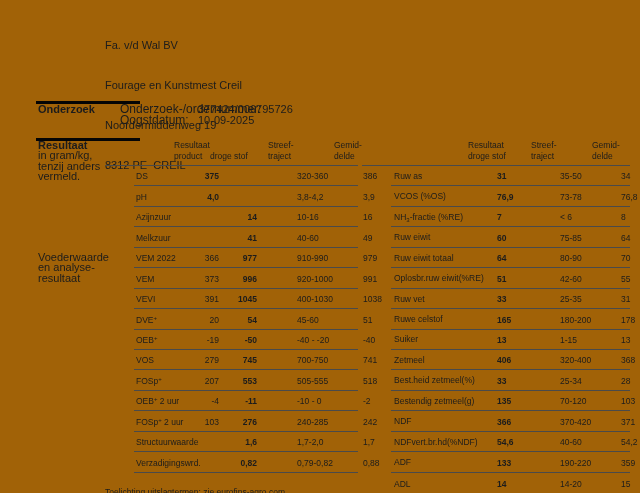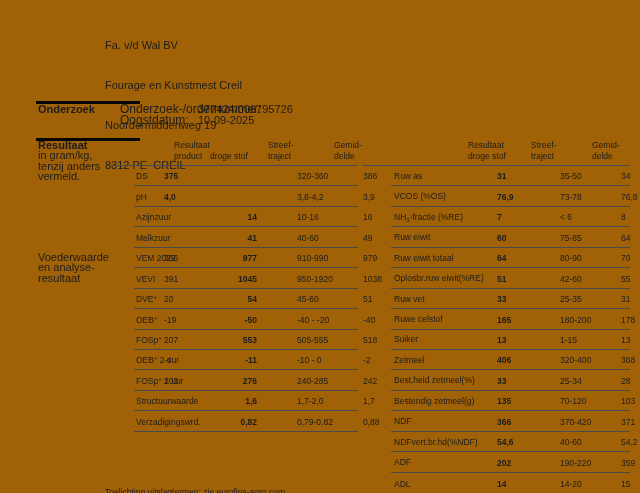--- a/index.html
+++ b/index.html
@@ -20,21 +20,21 @@
   .info-value{left:198px;font-size:11px;line-height:11.4px;}
   
   .h{position:absolute;font-size:8.5px;line-height:10.4px;white-space:nowrap;}
   
   .ltable{left:105px;top:165px;width:253px;border-top:1px solid #4a4a4a;}
   .rtable{left:362px;top:165px;width:268px;border-top:1px solid #4a4a4a;}
   .row{position:relative;height:20.45px;border-bottom:1px solid #4a4a4a;box-sizing:border-box;font-size:8.5px;margin-left:29px;}
   .rtable .row:last-child{border-bottom:none;}
   .row .cell{position:absolute;bottom:4px;white-space:nowrap;}
   .c-label{left:2px;}
-  .c-p{left:30px;width:55px;text-align:left;}
+  .c-p{left:30px;width:55px;text-align:right;}
   .c-d{left:88px;width:35px;text-align:right;font-weight:bold;}
   .c-streef{left:163px;}
   .c-gemid{left:229px;}
   .r-label{left:3px;}
   .r-v{left:106px;font-weight:bold;}
   .r-streef{left:169px;}
   .r-gemid{left:230px;}
   sup{font-size:6px;vertical-align:3px;}
   sub{font-size:6px;vertical-align:-1.5px;}
   .footnote{left:105px;top:487px;font-size:8.5px;white-space:nowrap;}
@@ -125,45 +125,59 @@
       </div>
 
       <div class="row">
         <span class="cell c-label"><span>VEM 2022</span><sup></sup><span></span></span>
         <span class="cell c-p"><span>366</span><span class="b"></span></span>
         <span class="cell c-d">977</span>
         <span class="cell c-streef">910-990</span>
         <span class="cell c-gemid">979</span>
       </div>
 
+      <div class="row">
+        <span class="cell c-label"><span>VEM</span><sup></sup><span></span></span>
+        <span class="cell c-p"><span>373</span><span class="b"></span></span>
+        <span class="cell c-d">996</span>
+        <span class="cell c-streef">920-1000</span>
+        <span class="cell c-gemid">991</span>
+      </div>
 
       <div class="row">
         <span class="cell c-label"><span>VEVI</span><sup></sup><span></span></span>
         <span class="cell c-p"><span>391</span><span class="b"></span></span>
         <span class="cell c-d">1045</span>
-        <span class="cell c-streef">950-1920</span>
+        <span class="cell c-streef">400-1030</span>
         <span class="cell c-gemid">1038</span>
       </div>
 
       <div class="row">
         <span class="cell c-label"><span>DVE</span><sup>+</sup><span></span></span>
         <span class="cell c-p"><span>20</span><span class="b"></span></span>
         <span class="cell c-d">54</span>
         <span class="cell c-streef">45-60</span>
         <span class="cell c-gemid">51</span>
       </div>
 
       <div class="row">
         <span class="cell c-label"><span>OEB</span><sup>+</sup><span></span></span>
         <span class="cell c-p"><span>-19</span><span class="b"></span></span>
         <span class="cell c-d">-50</span>
         <span class="cell c-streef">-40 - -20</span>
         <span class="cell c-gemid">-40</span>
       </div>
 
+      <div class="row">
+        <span class="cell c-label"><span>VOS</span><sup></sup><span></span></span>
+        <span class="cell c-p"><span>279</span><span class="b"></span></span>
+        <span class="cell c-d">745</span>
+        <span class="cell c-streef">700-750</span>
+        <span class="cell c-gemid">741</span>
+      </div>
 
       <div class="row">
         <span class="cell c-label"><span>FOSp</span><sup>+</sup><span></span></span>
         <span class="cell c-p"><span>207</span><span class="b"></span></span>
         <span class="cell c-d">553</span>
         <span class="cell c-streef">505-555</span>
         <span class="cell c-gemid">518</span>
       </div>
 
       <div class="row">
@@ -294,21 +308,21 @@
 
       <div class="row">
         <span class="cell r-label"><span>NDFvert.br.hd(%NDF)</span><sub></sub><span></span></span>
         <span class="cell r-v">54,6</span>
         <span class="cell r-streef">40-60</span>
         <span class="cell r-gemid">54,2</span>
       </div>
 
       <div class="row">
         <span class="cell r-label"><span>ADF</span><sub></sub><span></span></span>
-        <span class="cell r-v">202</span>
+        <span class="cell r-v">133</span>
         <span class="cell r-streef">190-220</span>
         <span class="cell r-gemid">359</span>
       </div>
 
       <div class="row">
         <span class="cell r-label"><span>ADL</span><sub></sub><span></span></span>
         <span class="cell r-v">14</span>
         <span class="cell r-streef">14-20</span>
         <span class="cell r-gemid">15</span>
       </div>

